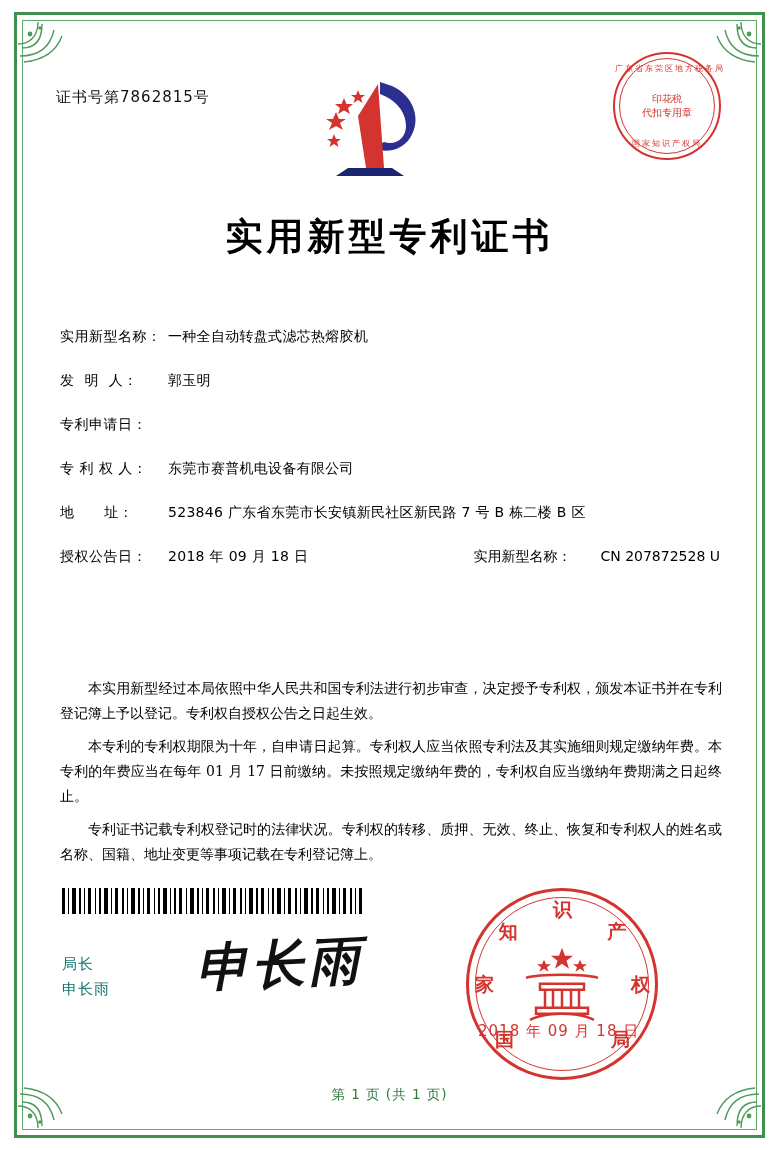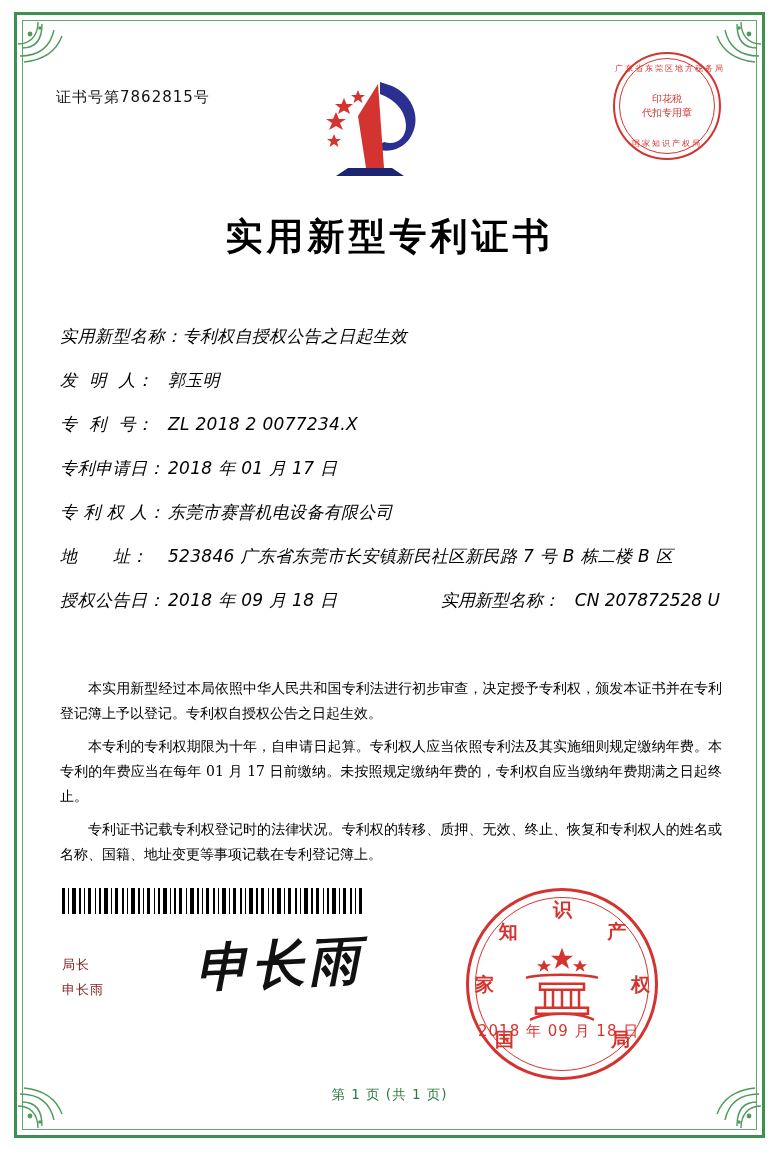--- a/index.html
+++ b/index.html
@@ -119,23 +119,22 @@
     color: #000;
     font-family: "DejaVu Serif", "Liberation Serif", serif;
   }
 
   
   .fields {
     position: absolute;
     left: 60px;
     top: 325px;
     width: 660px;
-    font-size: 17px;
+    font-size: 14px;
     color: #000;
-    font-style: italic;
   }
   .field-row {
     display: flex;
     align-items: flex-start;
     margin-bottom: 22px;
     line-height: 22px;
   }
   .field-label {
     flex: 0 0 108px;
     white-space: pre;
@@ -184,24 +183,24 @@
     height: 26px;
     background: #000;
     display: block;
   }
 
   
   .sig-block {
     position: absolute;
     left: 62px;
     top: 952px;
-    font-size: 13px;
+    font-size: 15px;
     line-height: 25px;
     letter-spacing: 1px;
-    color: #7f1d1d;
+    color: #0f766e;
   }
   .sig-script {
     position: absolute;
     left: 196px;
     top: 930px;
     font-size: 52px;
     font-family: "DejaVu Serif", "Liberation Serif", serif;
     font-style: italic;
     font-weight: bold;
     color: #111;
@@ -344,33 +343,28 @@
       <div>代扣专用章</div>
     </div>
     <div class="arc-bottom">国家知识产权局</div>
   </div>
 
   <div class="title">实用新型专利证书</div>
 
   <div class="fields">
     <div class="field-row">
       <div class="field-label">实用新型名称：</div>
-      <div class="field-value">专利权自授权公告之日起生效</div>
+      <div class="field-value">一种全自动转盘式滤芯热熔胶机</div>
     </div>
     <div class="field-row">
       <div class="field-label">发  明  人：</div>
       <div class="field-value">郭玉明</div>
     </div>
     <div class="field-row">
-      <div class="field-label">专  利  号：</div>
-      <div class="field-value">ZL 2018 2 0077234.X</div>
-    </div>
-    <div class="field-row">
       <div class="field-label">专利申请日：</div>
-      <div class="field-value">2018 年 01 月 17 日</div>
     </div>
     <div class="field-row">
       <div class="field-label">专 利 权 人：</div>
       <div class="field-value">东莞市赛普机电设备有限公司</div>
     </div>
     <div class="field-row">
       <div class="field-label">地      址：</div>
       <div class="field-value">523846 广东省东莞市长安镇新民社区新民路 7 号 B 栋二楼 B 区</div>
     </div>
     <div class="field-row split">

